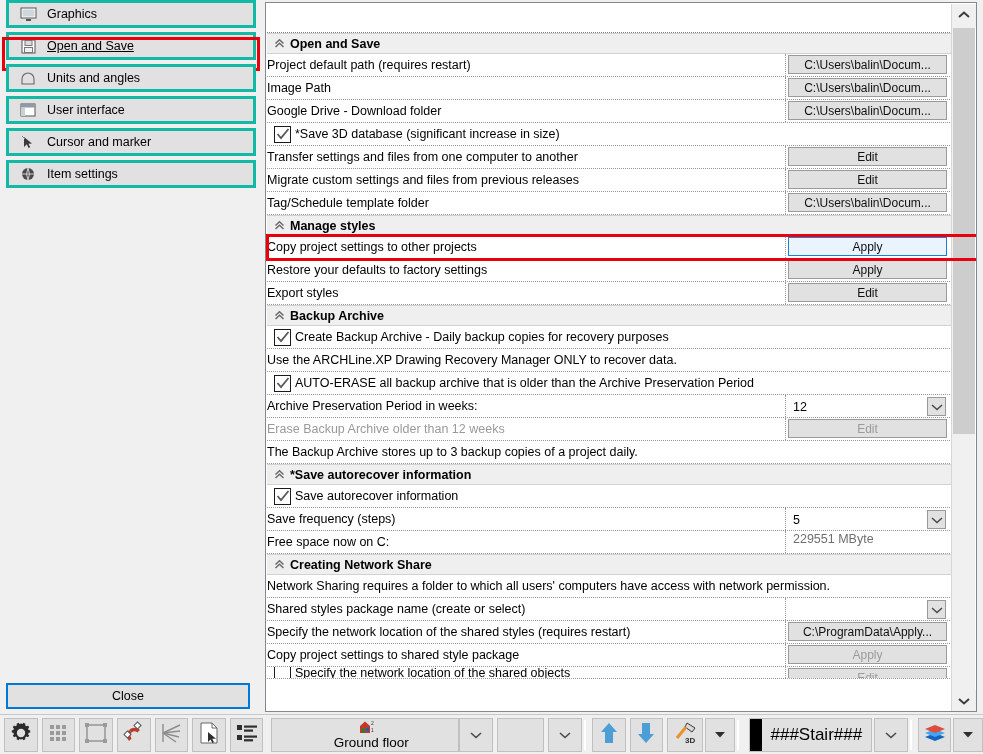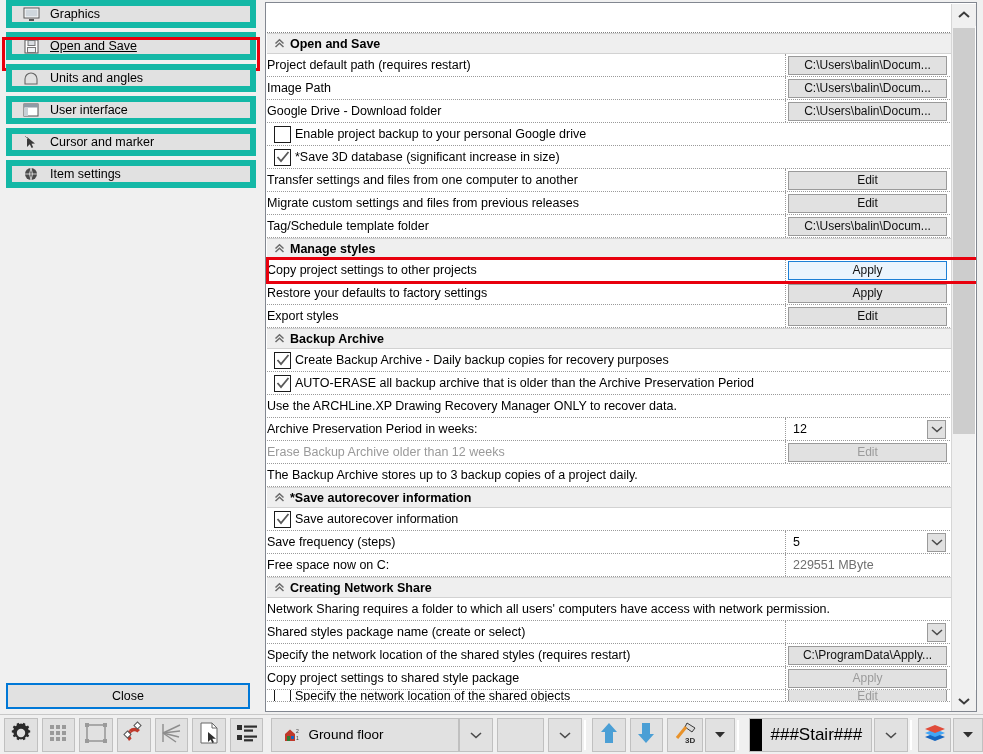--- a/index.html
+++ b/index.html
@@ -17,21 +17,21 @@
   
   #sidebar {
     position: absolute; left: 0; top: 0; width: 262px; height: 712px;
     background: #f0f0f0;
   }
   .side-item {
     position: relative;
     margin: 0 6px 4px 6px;
     height: 28px;
     background: #e1e1e1;
-    border: 6px solid #14b8a6;
+    border: 3px solid #14b8a6;
     display: flex; align-items: center;
     padding-left: 8px;
     font-size: 12.5px;
   }
   .side-item .sico {
     width: 22px; height: 20px; flex: 0 0 22px;
     display: flex; align-items: center; justify-content: center;
     margin-right: 8px;
   }
   .side-item .slabel { white-space: nowrap; }
@@ -77,21 +77,21 @@
   }
   .row .lbl {
     flex: 0 0 519px; display: flex; align-items: center;
     font-size: 12.5px;
     border-right: 1px dotted #9a9a9a;
     overflow: hidden; white-space: nowrap;
   }
   .row.full .lbl { flex: 1 1 auto; border-right: none; }
   .row .lbl.dim { color: #9a9a9a; }
   .row .val {
-    flex: 1 1 auto; display: flex; align-items: center;
+    flex: 1 1 auto; display: flex; 
     padding: 1px 2px 1px 0;
   }
 
   .btn {
     flex: 1 1 auto; height: 19px; margin-left: 2px; margin-right: 3px;
     background: #e1e1e1; border: 1px solid #9a9a9a;
     display: flex; align-items: center; justify-content: center;
     font-size: 12px; color: #111;
   }
   .btn.dimbtn { color: #9b9b9b; }
@@ -147,21 +147,21 @@
   .tbtn {
     width: 34px; height: 34px; margin-left: 4px;
     background: #e1e1e1; border: 1px solid #c0c0c0;
     display: flex; align-items: center; justify-content: center;
     position: relative;
   }
   .tbtn.wide { width: 36px; }
   .floorbox {
     height: 34px; margin-left: 8px; background: #e1e1e1;
     border: 1px solid #c0c0c0; display: flex; align-items: center;
-    width: 190px; padding-left: 12px; font-size: 13.5px;
+    width: 190px; padding-left: 12px; font-size: 13.5px; flex-direction: column;
   }
   .floorarrow {
     width: 34px; height: 34px; background: #e1e1e1; border: 1px solid #c0c0c0;
     display: flex; align-items: center; justify-content: center;
   }
   .gapbox { width: 48px; height: 34px; margin-left: 4px; background: #e1e1e1; border: 1px solid #c0c0c0; }
   .stairbox {
     height: 34px; margin-left: 8px; display: flex; align-items: center;
     background: #e1e1e1; border: 1px solid #c0c0c0; width: 125px;
   }
@@ -276,26 +276,20 @@
         <div class="row">
           <div class="lbl">
             <span>Google Drive - Download folder</span>
           </div>
           <div class="val">
             <div class="btn">C:\Users\balin\Docum...</div>
           </div>
         </div>
         <div class="row full">
           <div class="lbl cbrow">
-            <span class="cb"></span>
-            <span class="cbtext">Enable project backup to your personal Google drive</span>
-          </div>
-        </div>
-        <div class="row full">
-          <div class="lbl cbrow">
             <span class="cb">
               <svg width="14" height="12" viewBox="0 0 14 12">
                 <path d="M1.5 6 L5 10 L12.5 1" fill="none" stroke="#595959" stroke-width="1.8"></path>
               </svg>
             </span>
             <span class="cbtext">*Save 3D database (significant increase in size)</span>
           </div>
         </div>
         <div class="row">
           <div class="lbl">
@@ -368,32 +362,32 @@
           <div class="lbl cbrow">
             <span class="cb">
               <svg width="14" height="12" viewBox="0 0 14 12">
                 <path d="M1.5 6 L5 10 L12.5 1" fill="none" stroke="#595959" stroke-width="1.8"></path>
               </svg>
             </span>
             <span class="cbtext">Create Backup Archive - Daily backup copies for recovery purposes</span>
           </div>
         </div>
         <div class="row full">
+          <div class="lbl">
+            <span>Use the ARCHLine.XP Drawing Recovery Manager ONLY to recover data.</span>
+          </div>
+        </div>
+        <div class="row full">
           <div class="lbl cbrow">
             <span class="cb">
               <svg width="14" height="12" viewBox="0 0 14 12">
                 <path d="M1.5 6 L5 10 L12.5 1" fill="none" stroke="#595959" stroke-width="1.8"></path>
               </svg>
             </span>
             <span class="cbtext">AUTO-ERASE all backup archive that is older than the Archive Preservation Period</span>
-          </div>
-        </div>
-        <div class="row full">
-          <div class="lbl">
-            <span>Use the ARCHLine.XP Drawing Recovery Manager ONLY to recover data.</span>
           </div>
         </div>
         <div class="row">
           <div class="lbl">
             <span>Archive Preservation Period in weeks:</span>
           </div>
           <div class="val">
             <div class="combo">
               <span class="ctext">12</span>
               <span class="carrow">

